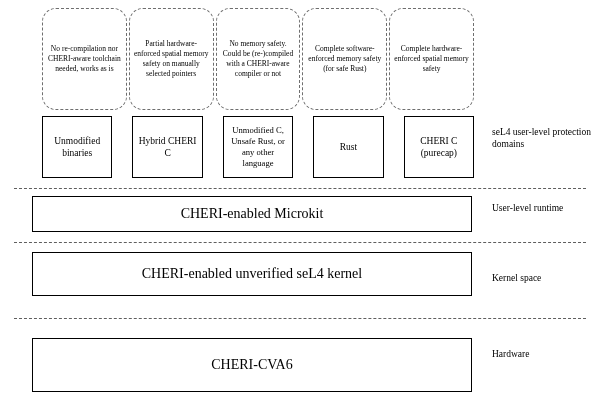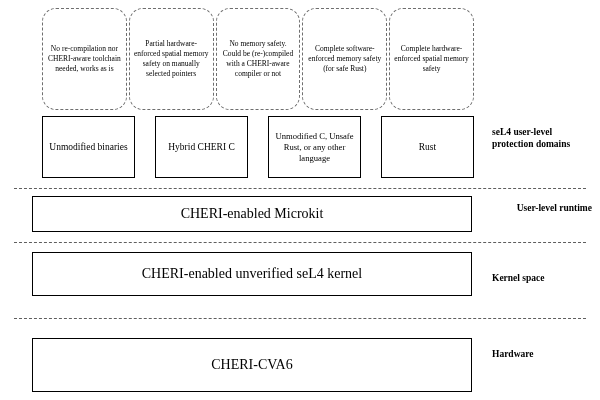--- a/index.html
+++ b/index.html
@@ -103,24 +103,23 @@
 
   
   .side-label {
     position: absolute;
     left: 492px;
     width: 100px;
     font-size: 9.5px;
     line-height: 1.3;
     text-align: left;
     color: #000;
-    font-weight: bold;
   }
   #side-protection { top: 126px; }
-  #side-runtime    { top: 202px; text-align: right; }
+  #side-runtime    { top: 202px; }
   #side-kernel     { top: 272px; }
   #side-hardware   { top: 348px; }
 </style>
 </head>
 <body>
 
 <div id="stage">
 
   <div class="callout-row">
     <div class="callout">No re-compilation nor CHERI-aware toolchain needed, works as is</div>
@@ -128,20 +127,21 @@
     <div class="callout">No memory safety. Could be (re-)compiled with a CHERI-aware compiler or not</div>
     <div class="callout">Complete software-enforced memory safety (for safe Rust)</div>
     <div class="callout">Complete hardware-enforced spatial memory safety</div>
   </div>
 
   <div class="domain-row">
     <div class="domain-box">Unmodified binaries</div>
     <div class="domain-box">Hybrid CHERI C</div>
     <div class="domain-box small">Unmodified C, Unsafe Rust, or any other language</div>
     <div class="domain-box">Rust</div>
+    <div class="domain-box">CHERI C (purecap)</div>
   </div>
 
   <div class="separator" id="sep-1"></div>
   <div class="separator" id="sep-2"></div>
   <div class="separator" id="sep-3"></div>
 
   <div class="layer" id="layer-runtime">CHERI-enabled Microkit</div>
   <div class="layer" id="layer-kernel">CHERI-enabled unverified seL4 kernel</div>
   <div class="layer" id="layer-hw">CHERI-CVA6</div>
 

